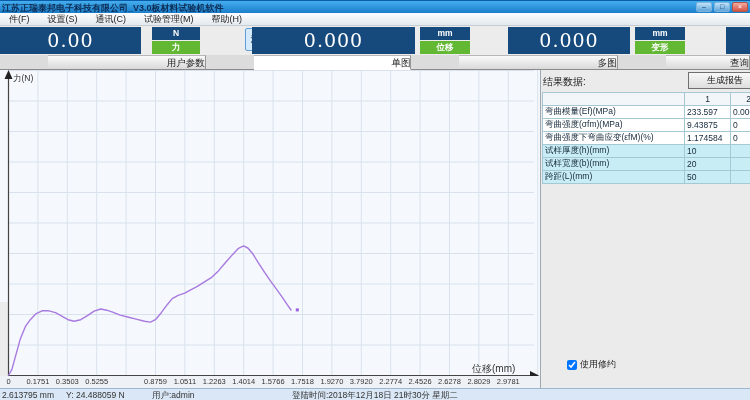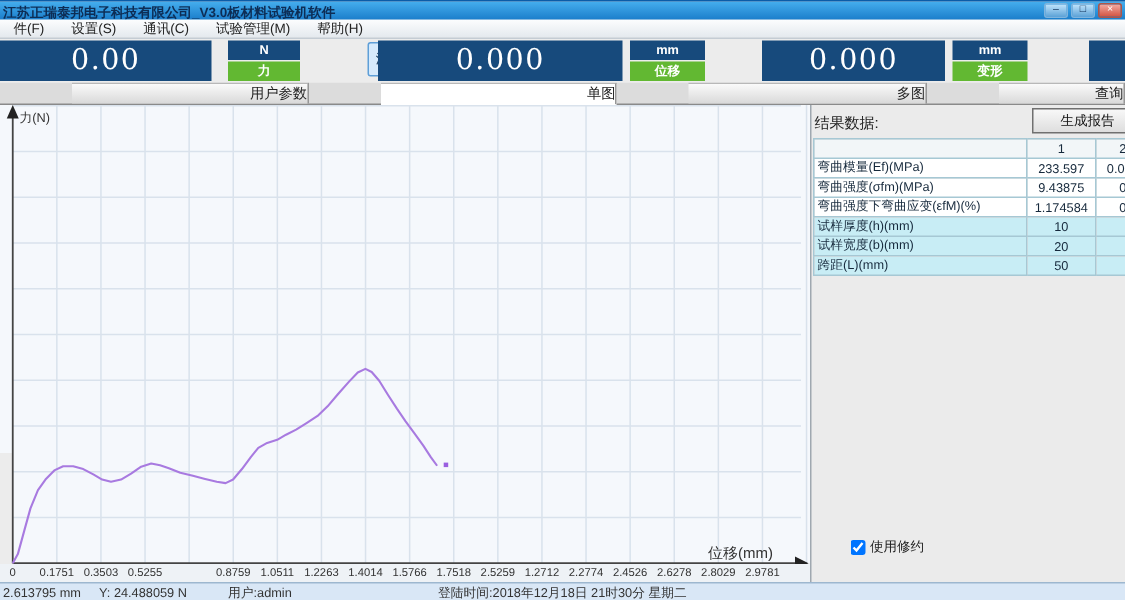--- a/index.html
+++ b/index.html
@@ -60,21 +60,21 @@
   .results-title{position:absolute;left:2px;top:5px;font-size:10px;color:#222;}
   .report-btn{position:absolute;right:-12px;top:2px;width:74px;height:17px;
     background:linear-gradient(#f8f8f8,#dedede);border:1px solid #707070;
     font-size:9px;color:#111;text-align:center;line-height:15px;box-sizing:border-box;}
   table.results{border-collapse:collapse;margin-left:1px;table-layout:fixed;width:224px;}
   table.results th,table.results td{border:1px solid #a6c8d4;height:12px;padding:0 2px;
     font-size:8.5px;font-weight:normal;color:#16293c;background:#fff;overflow:hidden;
     white-space:nowrap;}
   table.results th{background:#f2f6f8;text-align:center;}
   table.results td.lbl{text-align:left;}
-  table.results td.val{text-align:center;}
+  table.results td.val{}
   table.results tr.hl td{background:#c8edf5;}
   .rounding{position:absolute;left:26px;bottom:17px;display:flex;align-items:center;
     gap:3px;font-size:9px;color:#222;}
   .rounding input{width:10px;height:10px;margin:0;}
 
   
   .statusbar{position:relative;height:14px;background:#d9e7f6;border-top:1px solid #9db7cf;
     box-sizing:border-box;}
   .statusbar span{position:absolute;top:1px;font-size:8.5px;color:#333;white-space:nowrap;}
 </style>
@@ -179,22 +179,22 @@
           <span class="tick" style="left: 37.9px;">0.1751</span>
           <span class="tick" style="left: 67.3px;">0.3503</span>
           <span class="tick" style="left: 96.7px;">0.5255</span>
           <span class="tick" style="left: 135px; margin-top: 48px;">0.7007</span>
           <span class="tick" style="left: 155.5px;">0.8759</span>
           <span class="tick" style="left: 184.9px;">1.0511</span>
           <span class="tick" style="left: 214.3px;">1.2263</span>
           <span class="tick" style="left: 243.7px;">1.4014</span>
           <span class="tick" style="left: 273.1px;">1.5766</span>
           <span class="tick" style="left: 302.5px;">1.7518</span>
-          <span class="tick" style="left: 331.9px;">2.5259</span>
-          <span class="tick" style="left: 361.3px;">1.2712</span>
+          <span class="tick" style="left: 331.9px;">1.9270</span>
+          <span class="tick" style="left: 361.3px;">3.7920</span>
           <span class="tick" style="left: 390.7px;">2.2774</span>
           <span class="tick" style="left: 420.1px;">2.4526</span>
           <span class="tick" style="left: 449.5px;">2.6278</span>
           <span class="tick" style="left: 478.9px;">2.8029</span>
           <span class="tick" style="left: 508.3px;">2.9781</span>
         </div>
     </div>
 
     <div class="right-panel">
       <div class="results-header">

